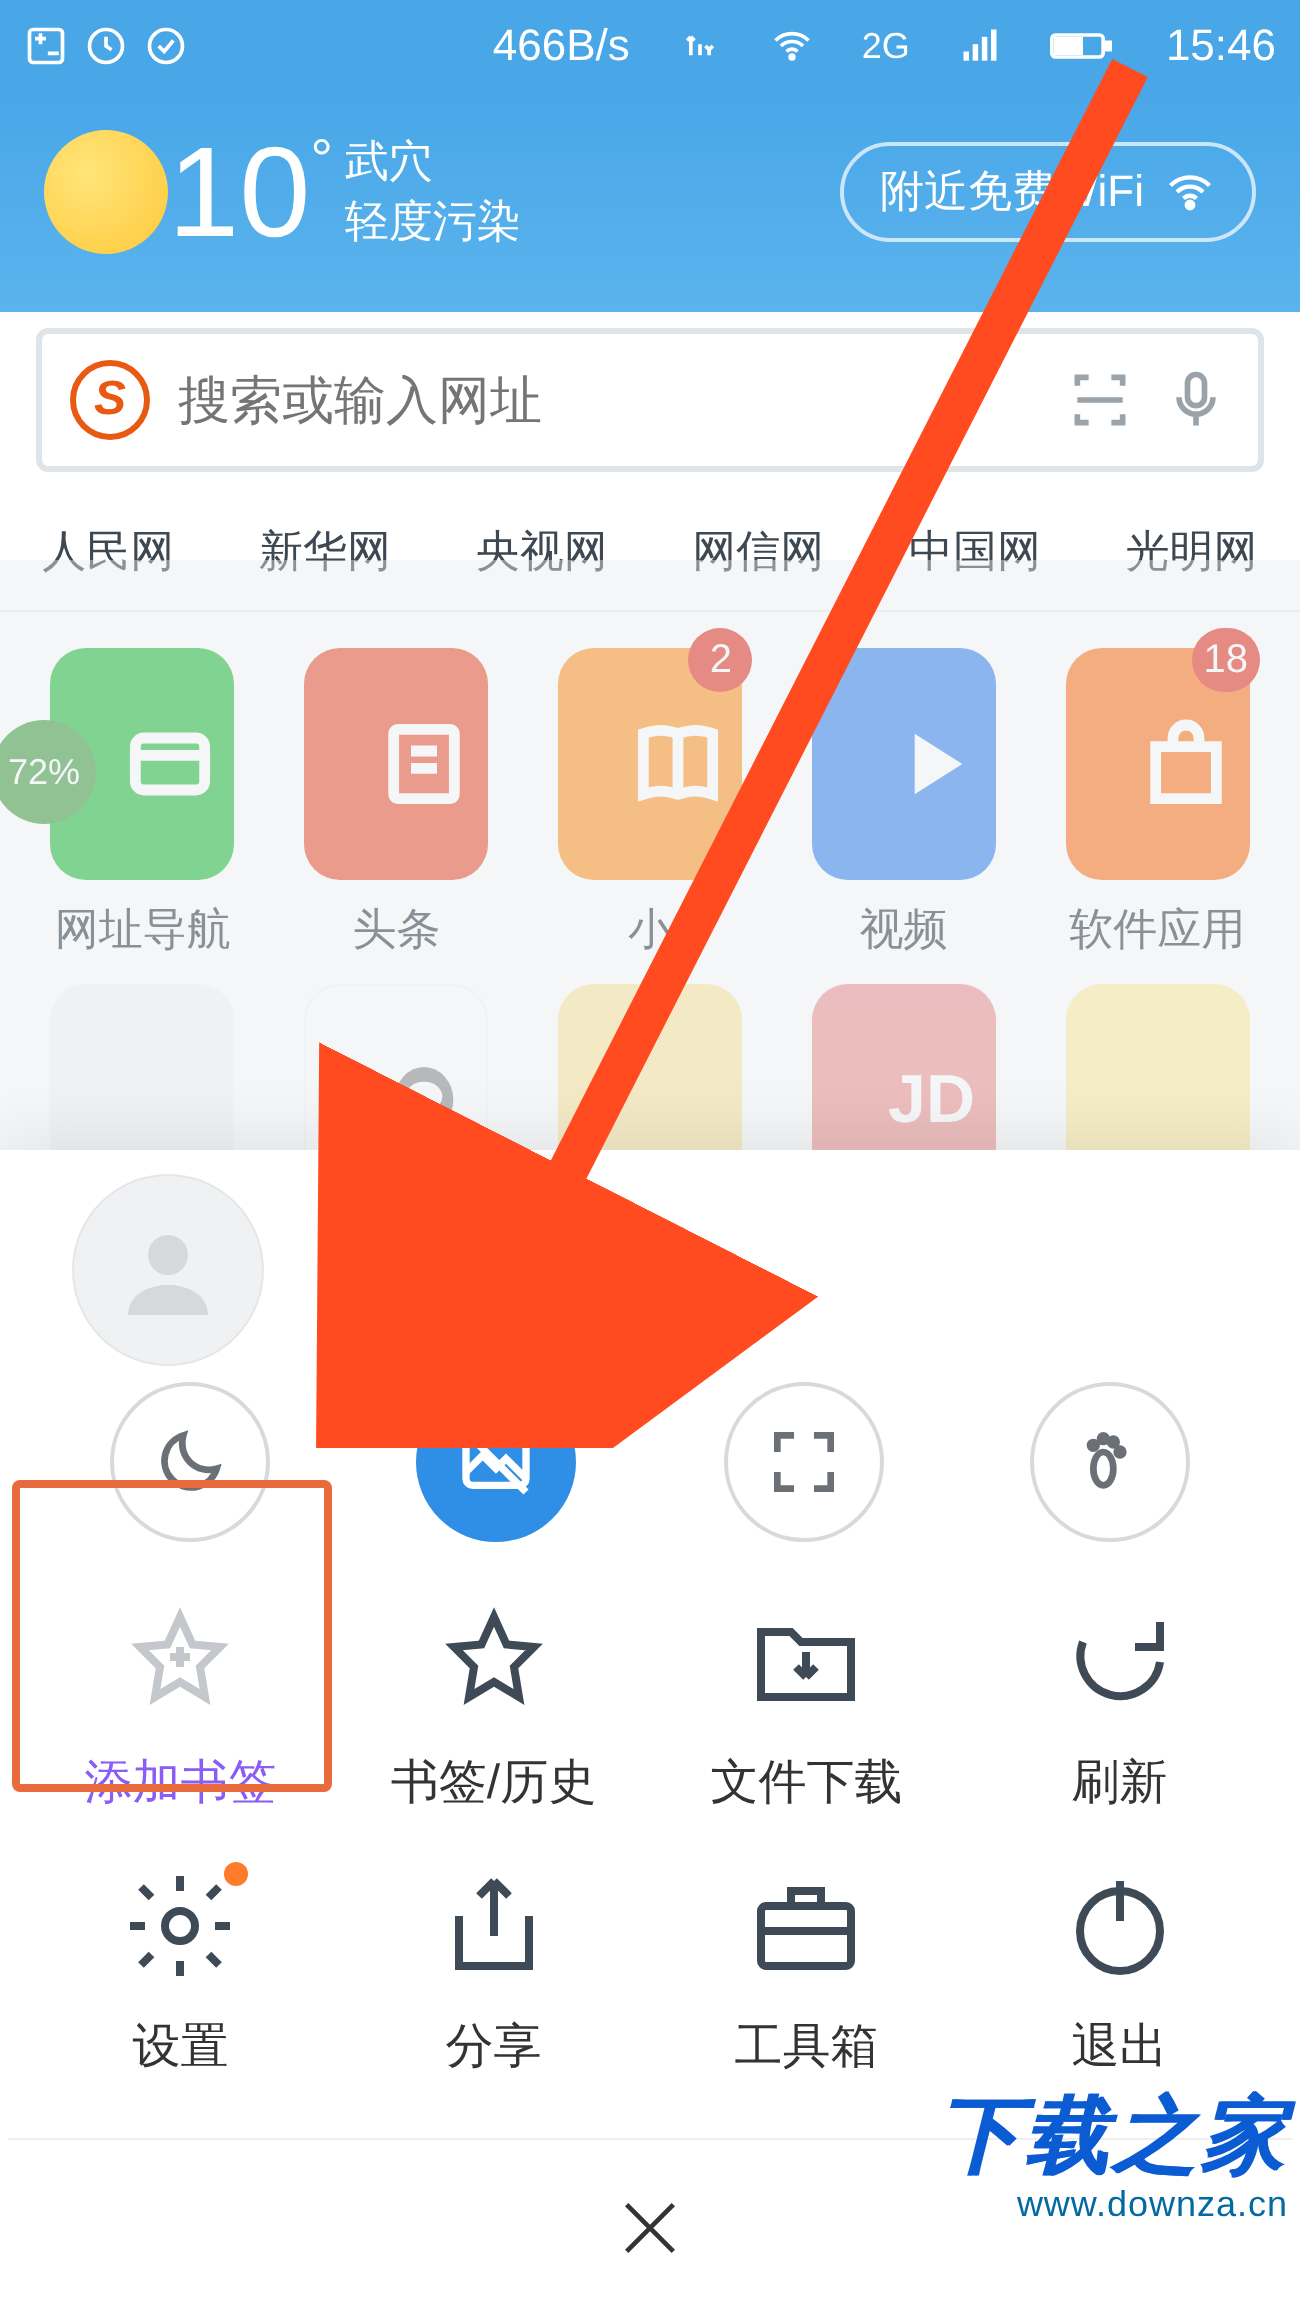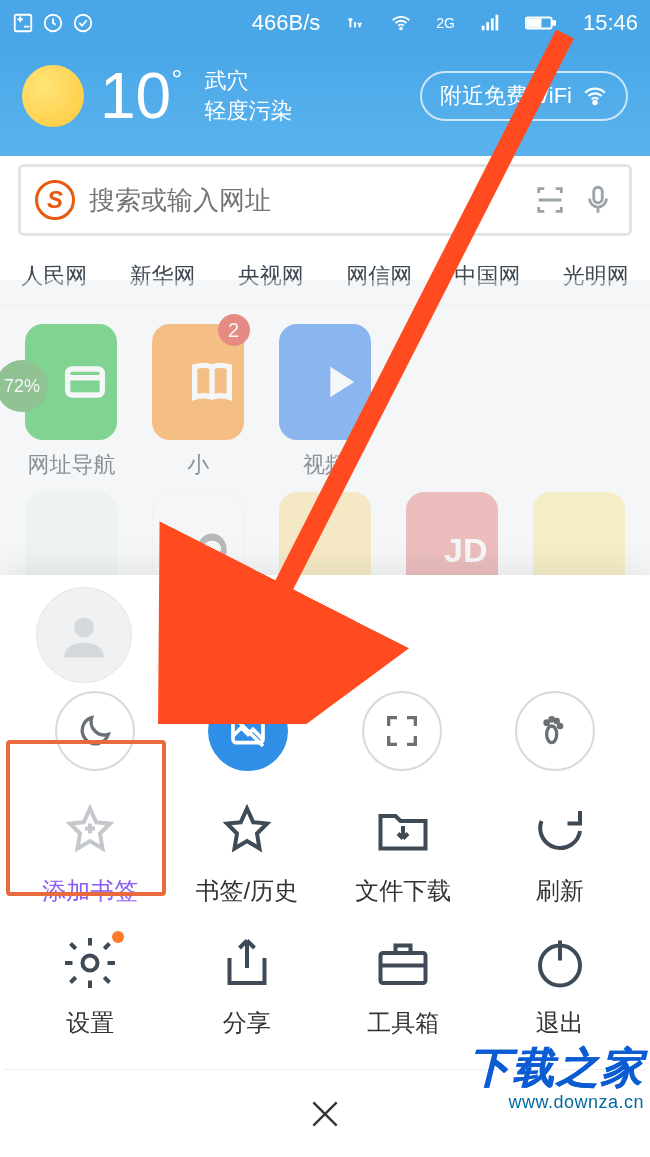--- a/index.html
+++ b/index.html
@@ -6,21 +6,21 @@
   body { width: 650px; height: 1157px; background: #fff; overflow: hidden; position: relative; }
 
   
   .status-bar { height: 46px; background: #49a7e8; color: #fff; display: flex; align-items: center; padding: 0 12px; font-size: 22px; }
   .status-left { display: flex; align-items: center; gap: 8px; }
   .status-right { margin-left: auto; display: flex; align-items: center; gap: 24px; }
   .sb-icon { width: 22px; height: 22px; display: inline-flex; }
 
   
   .header { background: linear-gradient(#49a7e8, #5ab3ec); padding: 18px 22px 28px; color: #fff; }
-  .weather { display: flex; align-items: center; gap: 16px; }
+  .weather { display: flex; align-items: center; }
   .sun { width: 62px; height: 62px; border-radius: 50%; background: radial-gradient(circle at 35% 35%, #ffe57a, #ffc83a); }
   .temp { font-size: 64px; font-weight: 200; line-height: 1; display: flex; align-items: flex-start; }
   .deg { font-size: 28px; margin-top: 2px; }
   .city-box { display: flex; flex-direction: column; font-size: 22px; margin-left: 6px; }
   .wifi-btn { margin-left: auto; border: 2px solid rgba(255,255,255,.7); border-radius: 28px; padding: 8px 18px; font-size: 22px; display: flex; align-items: center; gap: 10px; }
 
   
   .search-wrap { margin: 18px 18px 0; display: flex; align-items: center; background: #fff; border: 3px solid #dfe4e8; border-radius: 6px; height: 72px; padding: 0 14px; gap: 14px; }
   .sogou-logo { width: 40px; height: 40px; border-radius: 50%; border: 3px solid #e85912; display:flex; align-items:center; justify-content:center; color:#e85912; font-weight:bold; font-size:24px; font-style: italic; }
   .search-input { flex: 1; border: none; outline: none; font-size: 26px; color: #b6bcc2; background: transparent; }
@@ -98,21 +98,21 @@
       <svg viewBox="0 0 24 24" fill="none" stroke="#fff" stroke-width="2">
           <path d="M7 17V7M12 17v-6M17 17v-3M7 7l-2 2M7 7l2 2M17 14l-2-2M17 14l2-2"></path>
         </svg>
     </span>
     <span class="sb-icon">
       <svg viewBox="0 0 24 24" fill="none" stroke="#fff" stroke-width="2">
           <path d="M3 9c5-5 13-5 18 0M6 12c3.3-3.3 8.7-3.3 12 0M9 15c1.7-1.7 4.3-1.7 6 0"></path>
           <circle cx="12" cy="18" r="1" fill="#fff"></circle>
         </svg>
     </span>
-    <span style="font-size:14px;">2G</span>
+    <span style="font-size:18px;">2G</span>
     <span class="sb-icon">
       <svg viewBox="0 0 24 24" fill="#fff">
           <rect x="3" y="15" width="3" height="5"></rect>
           <rect x="8" y="11" width="3" height="9"></rect>
           <rect x="13" y="7" width="3" height="13"></rect>
           <rect x="18" y="3" width="3" height="17"></rect>
         </svg>
     </span>
     <span class="sb-icon" style="width:34px">
       <svg viewBox="0 0 34 24" fill="none" stroke="#fff" stroke-width="2">
@@ -172,36 +172,54 @@
     <div class="progress-bubble">72%</div>
     <div class="tile" style="background:#2fbf47">
       <svg width="52" height="52" viewBox="0 0 24 24" fill="none" stroke="#fff" stroke-width="2.5">
           <rect x="4" y="6" width="16" height="12" rx="2"></rect>
           <path d="M4 10h16"></path>
         </svg>
     </div>
     <span>网址导航</span>
   </div>
   <div class="app">
+    <div class="tile" style="background:#ef5a3c">
+      <svg width="52" height="52" viewBox="0 0 24 24" fill="none" stroke="#fff" stroke-width="2.5">
+          <rect x="5" y="4" width="14" height="16" rx="1"></rect>
+          <path d="M9 9h6M9 13h6"></path>
+        </svg>
+    </div>
+    <span>头条</span>
+  </div>
+  <div class="app">
     <div class="badge-dot">2</div>
     <div class="tile" style="background:#ff9a2e">
       <svg width="52" height="52" viewBox="0 0 24 24" fill="none" stroke="#fff" stroke-width="2.5">
           <path d="M4 5c3-1 5-1 8 0 3-1 5-1 8 0v14c-3-1-5-1-8 0-3-1-5-1-8 0V5zM12 5v14"></path>
         </svg>
     </div>
     <span style="visibility:hidden">视频</span>
     <span style="position:absolute;bottom:0">小</span>
   </div>
   <div class="app">
     <div class="tile" style="background:#3f89f0">
       <svg width="52" height="52" viewBox="0 0 24 24" fill="#fff">
           <path d="M8 5v14l11-7z"></path>
         </svg>
     </div>
     <span>视频</span>
+  </div>
+  <div class="app">
+    <div class="badge-dot">18</div>
+    <div class="tile" style="background:#ff7a29">
+      <svg width="52" height="52" viewBox="0 0 24 24" fill="none" stroke="#fff" stroke-width="2.5">
+          <path d="M5 8h14v12H5zM9 8V6a3 3 0 016 0v2"></path>
+        </svg>
+    </div>
+    <span>软件应用</span>
   </div>
 </div>
 
 <div class="apps" style="padding-top:0; opacity:0.5">
   <div class="app">
       <div class="tile" style="background:#eef0f2"></div>
     </div>
   <div class="app">
       <div class="tile" style="background:#fff;border:1px solid #eee">
         <svg width="44" height="44" viewBox="0 0 24 24">

